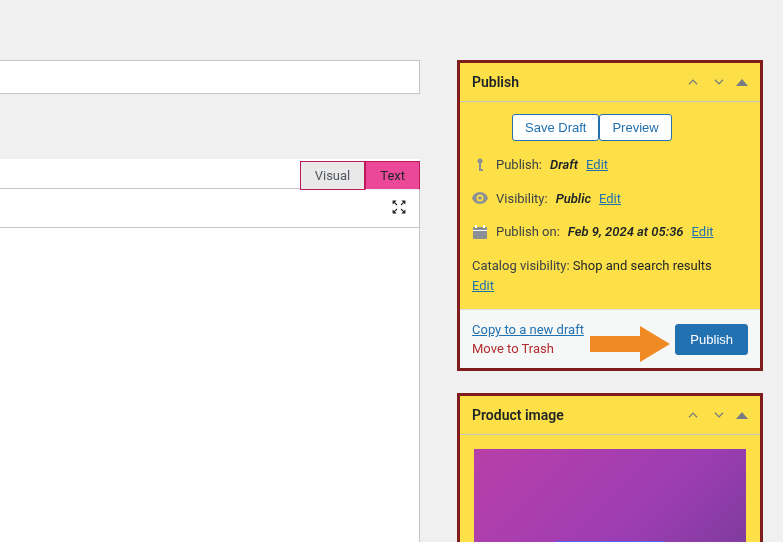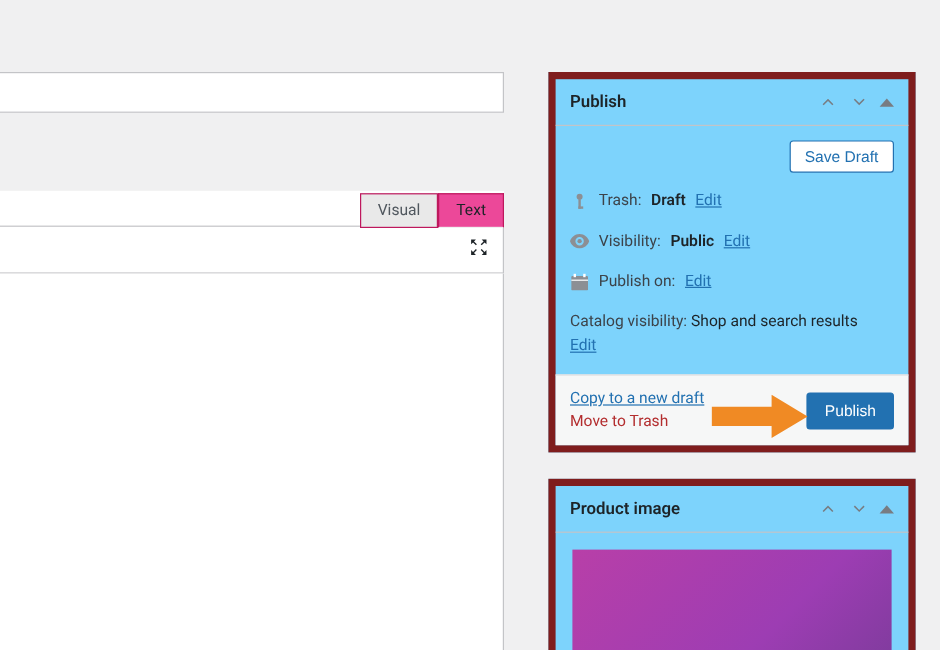--- a/index.html
+++ b/index.html
@@ -72,22 +72,22 @@
     background: #fff;
     height: 400px;
   }
   .right-col {
     position: absolute;
     right: 20px;
     top: 60px;
     width: 306px;
   }
   .metabox {
-    background: #7dd3fc;
-    border: 6px solid #7f1d1d;
+    background: #fde047;
+    border: 3px solid #7f1d1d;
     margin-bottom: 22px;
   }
   .metabox-header {
     display: flex;
     align-items: center;
     justify-content: space-between;
     padding: 10px 12px;
     border-bottom: 1px solid #c3c4c7;
   }
   .metabox-title {
@@ -101,22 +101,23 @@
     gap: 8px;
     color: #787c82;
   }
   .chev { width:18px; height:18px; fill:#787c82; cursor:pointer; }
   .tri { width:0; height:0; border-left:6px solid transparent; border-right:6px solid transparent; border-bottom:7px solid #787c82; cursor:pointer; }
   .publish-body {
     padding: 12px;
   }
   .btn-row {
     display:flex;
-    justify-content: flex-end;
+    justify-content: flex-start;
     margin-bottom: 14px;
+    margin-left: 40px;
   }
   .btn-secondary {
     border: 1px solid #2271b1;
     color: #2271b1;
     background: #fff;
     padding: 5px 12px;
     font-size: 13px;
     border-radius: 3px;
     cursor: pointer;
   }
@@ -129,21 +130,21 @@
     color: #3c434a;
     line-height: 1.5;
     flex-wrap: wrap;
   }
   .meta-row .ico {
     color: #8c8f94;
     width: 16px;
     display:flex;
     justify-content:center;
   }
-  .meta-row strong { font-weight: 600; color:#1d2327; }
+  .meta-row strong { font-weight: 600; color:#1d2327;font-style:italic; }
   .edit-link { color: #2271b1; text-decoration: underline; cursor:pointer; }
   .catalog-row {
     font-size: 13px;
     color:#3c434a;
     line-height:1.6;
   }
   .catalog-row strong { font-weight:400; color:#1d2327;}
   .publish-actions {
     background: #f6f7f7;
     border-top: 1px solid #dcdcde;
@@ -229,31 +230,32 @@
         <svg class="chev" viewBox="0 0 20 20">
             <path d="M5 8l5 5 5-5-1-1-4 4-4-4z"></path>
           </svg>
         <span class="tri"></span>
       </span>
     </div>
 
     <div class="publish-body">
       <div class="btn-row">
         <button class="btn-secondary">Save Draft</button>
+        <button class="btn-secondary">Preview</button>
       </div>
 
       <div class="meta-row">
         <span class="ico">
           <svg width="12" height="14" viewBox="0 0 12 14" fill="#8c8f94">
               <circle cx="6" cy="3" r="2.5"></circle>
               <rect x="5" y="5" width="2" height="8"></rect>
               <rect x="5" y="11" width="4" height="2"></rect>
             </svg>
         </span>
-        <span>Trash:</span>
+        <span>Publish:</span>
         <strong>Draft</strong>
         <span class="edit-link">Edit</span>
       </div>
 
       <div class="meta-row">
         <span class="ico">
           <svg width="16" height="12" viewBox="0 0 16 12" fill="#8c8f94">
               <path d="M8 0C4 0 1 3 0 6c1 3 4 6 8 6s7-3 8-6c-1-3-4-6-8-6zm0 9.5A3.5 3.5 0 118 2.5a3.5 3.5 0 010 7z"></path>
               <circle cx="8" cy="6" r="1.8"></circle>
             </svg>
@@ -266,20 +268,21 @@
       <div class="meta-row">
         <span class="ico">
           <svg width="14" height="14" viewBox="0 0 14 14" fill="#8c8f94">
               <rect x="0" y="2" width="14" height="12" rx="1"></rect>
               <rect x="2" y="0" width="2" height="3" fill="#fff"></rect>
               <rect x="10" y="0" width="2" height="3" fill="#fff"></rect>
               <rect x="0" y="5" width="14" height="1" fill="#fff"></rect>
             </svg>
         </span>
         <span>Publish on:</span>
+        <strong>Feb 9, 2024 at 05:36</strong>
         <span class="edit-link">Edit</span>
       </div>
 
       <div class="catalog-row">
         <span>Catalog visibility:</span>
         <strong>Shop and search results</strong><br>
         <span class="edit-link">Edit</span>
       </div>
     </div>
 

